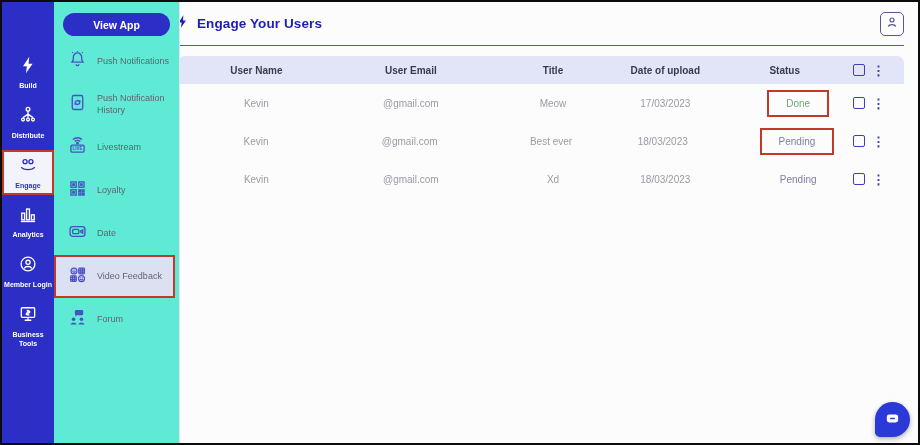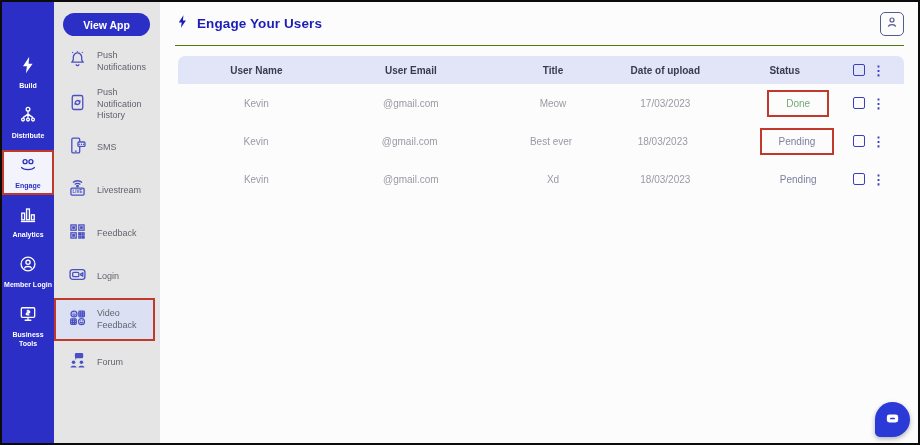--- a/index.html
+++ b/index.html
@@ -20,22 +20,22 @@
   .ls-item {
     width:100%; display:flex; flex-direction:column; align-items:center;
     gap:3px; padding:5px 1px; color:#ffffff; cursor:pointer;
   }
   .ls-item .ls-label { font-size:7px; font-weight:bold; text-align:center; line-height:1.25; }
   .ls-item svg { width:20px; height:20px; }
   .ls-item.active { background:#f3f4fb; color:#2b2fc6; }
   .red-annot { outline:2px solid #c0392b; outline-offset:-2px; }
   
   .sub-sidebar {
-    position:absolute; left:52px; top:0; bottom:0; width:106px;
-    background:#e5e5e5; border-right:1px solid #e3e3e9; z-index:1;
+    position:absolute; left:52px; top:0; bottom:0; width:126px;
+    background:#5eead4; border-right:1px solid #e3e3e9; z-index:1;
     display:flex; flex-direction:column;
   }
   .view-app-btn {
     margin:11px 9px 4px 9px; height:23px; border:none; border-radius:12px;
     background:#2b2fc6; color:#fff; font-size:10.5px; font-weight:bold;
     font-family:"Liberation Sans", sans-serif; cursor:pointer;
   }
   .ss-item {
     display:flex; align-items:center; gap:9px; min-height:43px;
     padding:4px 4px 4px 13px; color:#4a50c4; cursor:pointer;
@@ -169,31 +169,20 @@
   <div class="ss-item">
     <span>
       <svg viewBox="0 0 24 24" fill="none" stroke="currentColor" stroke-width="1.5">
           <rect x="6" y="4" width="12" height="16" rx="2"></rect>
           <path d="M9.3 12.2a2.8 2.8 0 0 1 5.2-1.1M14.7 11.8a2.8 2.8 0 0 1-5.2 1.1M14.7 9.5v1.6h-1.6M9.3 14.5v-1.6h1.6"></path>
         </svg>
     </span>
     <span class="ss-label">Push Notification History</span>
   </div>
 
-  <div class="ss-item">
-    <span>
-      <svg viewBox="0 0 24 24" fill="none" stroke="currentColor" stroke-width="1.5">
-          <rect x="5.5" y="3.5" width="9" height="17" rx="1.5"></rect>
-          <path d="M9 18.5h2"></path>
-          <rect x="12.5" y="8" width="8" height="5" rx="1" fill="#f4f4f7"></rect>
-          <path d="M14 10.5h.01M16.5 10.5h.01M19 10.5h.01" stroke-linecap="round" stroke-width="1.8"></path>
-        </svg>
-    </span>
-    <span class="ss-label">SMS</span>
-  </div>
 
   <div class="ss-item">
     <span>
       <svg viewBox="0 0 24 24" fill="none" stroke="currentColor" stroke-width="1.5">
           <path d="M8.8 7.5a4.5 4.5 0 0 1 6.4 0M6.8 5.2a7.6 7.6 0 0 1 10.4 0"></path>
           <circle cx="12" cy="9.3" r="0.9" fill="currentColor"></circle>
           <rect x="4.5" y="11.5" width="15" height="8" rx="1.3"></rect>
           <text x="12" y="17.6" text-anchor="middle" font-size="5.2" font-weight="bold" fill="currentColor" stroke="none" font-family="Liberation Sans, sans-serif">LIVE</text>
         </svg>
     </span>
@@ -208,32 +197,32 @@
           <rect x="4.5" y="13.5" width="6" height="6"></rect>
           <rect x="6.7" y="6.7" width="1.6" height="1.6" fill="currentColor"></rect>
           <rect x="15.7" y="6.7" width="1.6" height="1.6" fill="currentColor"></rect>
           <rect x="6.7" y="15.7" width="1.6" height="1.6" fill="currentColor"></rect>
           <rect x="13.5" y="13.5" width="2.2" height="2.2" fill="currentColor"></rect>
           <rect x="17.3" y="13.5" width="2.2" height="2.2"></rect>
           <rect x="13.5" y="17.3" width="2.2" height="2.2"></rect>
           <rect x="17.3" y="17.3" width="2.2" height="2.2" fill="currentColor"></rect>
         </svg>
     </span>
-    <span class="ss-label">Feedback</span>
+    <span class="ss-label">Loyalty</span>
   </div>
 
   <div class="ss-item">
     <span>
       <svg viewBox="0 0 24 24" fill="none" stroke="currentColor" stroke-width="1.5">
           <rect x="3.5" y="6.5" width="17" height="11" rx="3"></rect>
           <rect x="6.5" y="9.5" width="7" height="5" rx="1.2"></rect>
           <path d="M15.5 12.5v-1l2.5-1.3v3.6z"></path>
         </svg>
     </span>
-    <span class="ss-label">Login</span>
+    <span class="ss-label">Date</span>
   </div>
 
   <div class="ss-item active red-annot">
     <span>
       <svg viewBox="0 0 24 24" fill="none" stroke="currentColor" stroke-width="1.4">
           <circle cx="8" cy="8" r="3.4"></circle>
           <path d="M6.7 8.7c.7.9 2 .9 2.6 0M7 6.9h.01M9 6.9h.01" stroke-linecap="round"></path>
           <rect x="13.5" y="4.8" width="6.4" height="6.4" rx="1"></rect>
           <path d="M13.5 7h6.4M13.5 9.2h6.4M15.7 4.8v6.4M17.9 4.8v6.4"></path>
           <rect x="4.2" y="13.5" width="6.4" height="6.4" rx="1"></rect>

